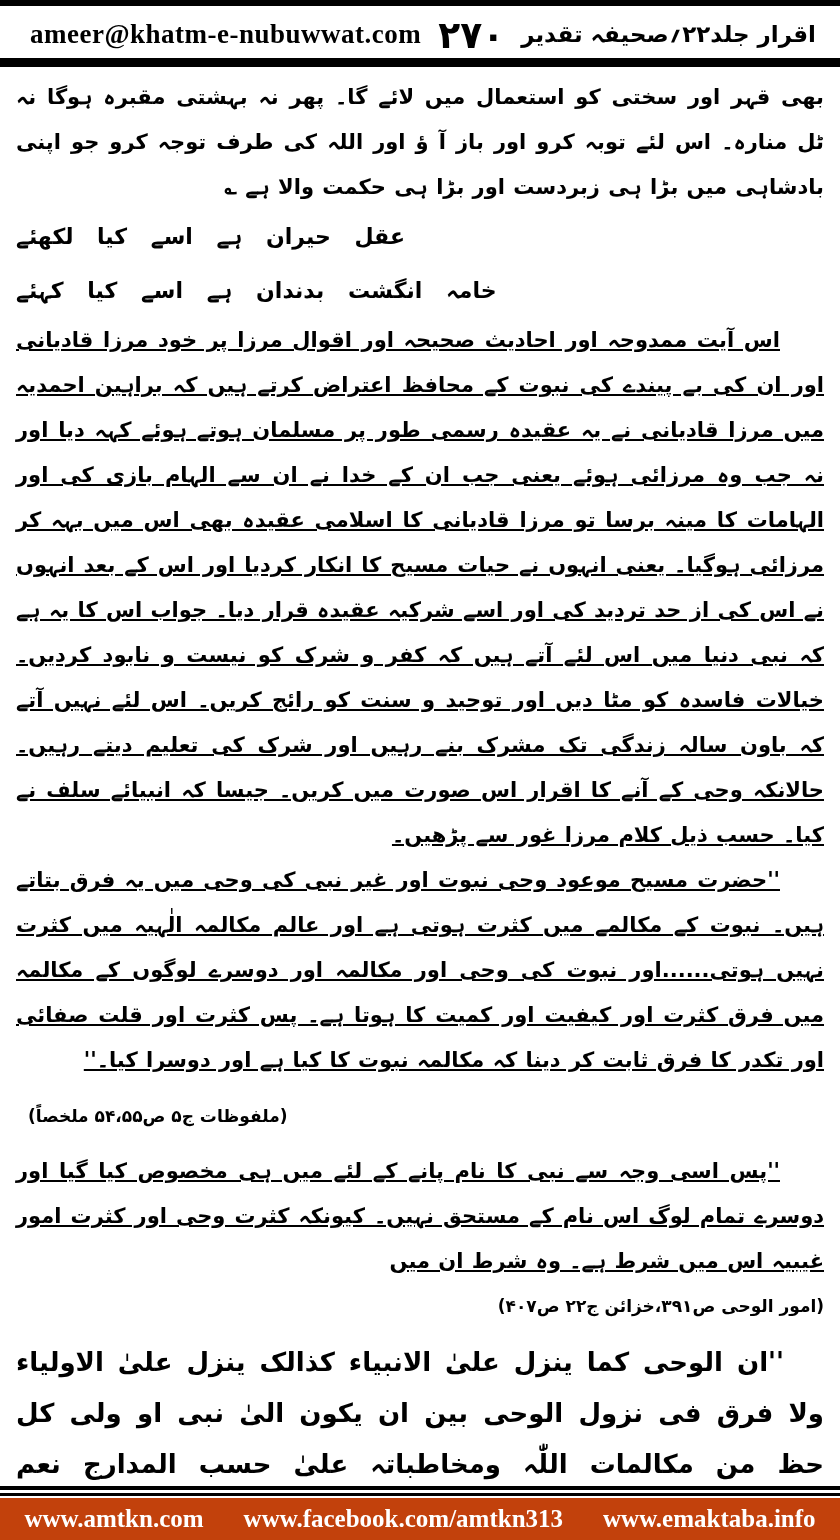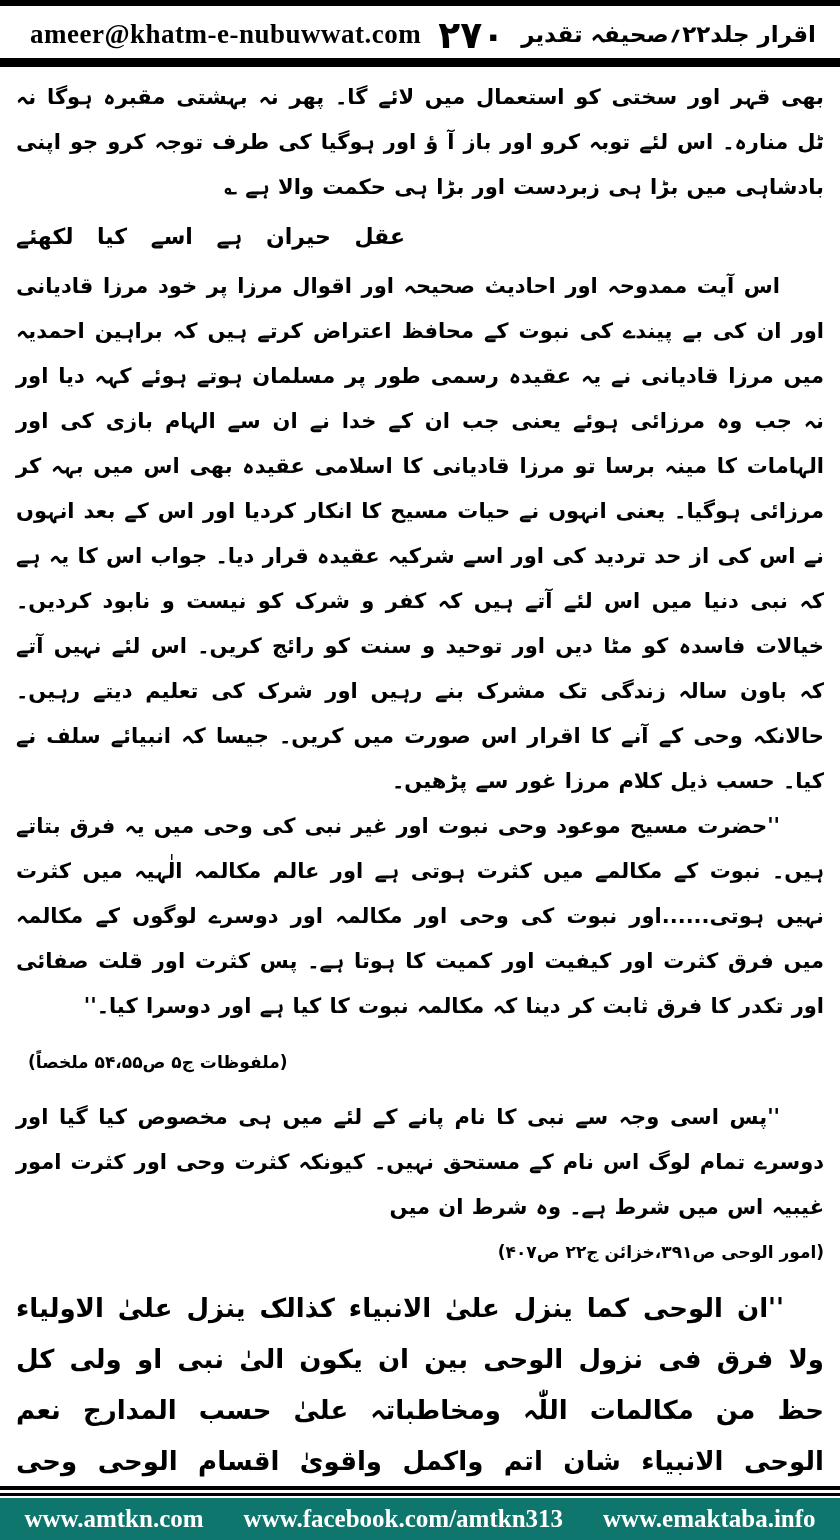--- a/index.html
+++ b/index.html
@@ -20,21 +20,21 @@
   .pagenum{font-size:36px;font-weight:bold;transform:scaleY(1.05);}
   .booktitle{direction:rtl;font-weight:bold;font-size:23px;white-space:nowrap;}
   .header-rule{height:9px;background:#000;}
   .content{
     direction:rtl;padding:8px 16px 0 16px;font-weight:bold;
   }
   .para{
     font-size:21px;line-height:45px;text-align:justify;margin:0;
     word-spacing:1px;
   }
-  .indent{text-indent:44px;}
+  .indent{text-indent:44px;text-decoration:underline;}
   .verse{
     text-align:left;font-size:22px;line-height:54px;margin:0;
     word-spacing:16px;font-weight:bold;
   }
   .citation{
     font-size:17px;font-weight:bold;text-align:left;line-height:42px;margin:12px;
     direction:rtl;
   }
   .endrow{
     display:flex;direction:rtl;align-items:baseline;line-height:45px;
@@ -45,43 +45,44 @@
   .arabic{
     font-size:26px;line-height:51px;text-align:justify;text-align-last:center;
     font-weight:bold;margin:8px 0 0 0;text-indent:40px;word-spacing:2px;
   }
   .footer{position:absolute;left:0;right:0;bottom:0;}
   .rule-a{height:4px;background:#000;}
   .rule-gap{height:3px;background:#fff;}
   .rule-b{height:3px;background:#000;}
   .rule-gap2{height:2px;background:#fff;}
   .footer-bar{
-    height:42px;background:#0f766e;color:#fff;
+    height:42px;background:#c2410c;color:#fff;
     display:flex;align-items:center;justify-content:center;gap:40px;
     font-family:"Liberation Serif",serif;font-weight:bold;font-size:25px;
   }
 </style>
 </head>
 <body>
 
 <div class="page">
 
   <div class="top-strip"></div>
 
   <div class="header">
     <span class="email">ameer@khatm-e-nubuwwat.com</span>
     <span class="pagenum">۲۷۰</span>
     <span class="booktitle">اقرار جلد۲۲؍صحیفہ تقدیر</span>
   </div>
 
   <div class="header-rule"></div>
 
   <div class="content">
-    <p class="para">بھی قہر اور سختی کو استعمال میں لائے گا۔ پھر نہ بہشتی مقبرہ ہوگا نہ ٹل منارہ۔ اس لئے توبہ کرو اور باز آ ؤ اور ہوگیا کی طرف توجہ کرو جو اپنی بادشاہی میں بڑا ہی زبردست اور بڑا ہی حکمت والا ہے ؎</p>
+    <p class="para">بھی قہر اور سختی کو استعمال میں لائے گا۔ پھر نہ بہشتی مقبرہ ہوگا نہ ٹل منارہ۔ اس لئے توبہ کرو اور باز آ ؤ اور اللہ کی طرف توجہ کرو جو اپنی بادشاہی میں بڑا ہی زبردست اور بڑا ہی حکمت والا ہے ؎</p>
     <p class="verse">عقل حیران ہے اسے کیا لکھئے</p>
+    <p class="verse">خامہ انگشت بدندان ہے اسے کیا کہئے</p>
     <p class="para indent">اس آیت ممدوحہ اور احادیث صحیحہ اور اقوال مرزا پر خود مرزا قادیانی اور ان کی بے پیندے کی نبوت کے محافظ اعتراض کرتے ہیں کہ براہین احمدیہ میں مرزا قادیانی نے یہ عقیدہ رسمی طور پر مسلمان ہوتے ہوئے کہہ دیا اور نہ جب وہ مرزائی ہوئے یعنی جب ان کے خدا نے ان سے الہام بازی کی اور الہامات کا مینہ برسا تو مرزا قادیانی کا اسلامی عقیدہ بھی اس میں بہہ کر مرزائی ہوگیا۔ یعنی انہوں نے حیات مسیح کا انکار کردیا اور اس کے بعد انہوں نے اس کی از حد تردید کی اور اسے شرکیہ عقیدہ قرار دیا۔ جواب اس کا یہ ہے کہ نبی دنیا میں اس لئے آتے ہیں کہ کفر و شرک کو نیست و نابود کردیں۔ خیالات فاسدہ کو مٹا دیں اور توحید و سنت کو رائج کریں۔ اس لئے نہیں آتے کہ باون سالہ زندگی تک مشرک بنے رہیں اور شرک کی تعلیم دیتے رہیں۔ حالانکہ وحی کے آنے کا اقرار اس صورت میں کریں۔ جیسا کہ انبیائے سلف نے کیا۔ حسب ذیل کلام مرزا غور سے پڑھیں۔</p>
     <p class="para indent">''حضرت مسیح موعود وحی نبوت اور غیر نبی کی وحی میں یہ فرق بتاتے ہیں۔ نبوت کے مکالمے میں کثرت ہوتی ہے اور عالم مکالمہ الٰہیہ میں کثرت نہیں ہوتی......اور نبوت کی وحی اور مکالمہ اور دوسرے لوگوں کے مکالمہ میں فرق کثرت اور کیفیت اور کمیت کا ہوتا ہے۔ پس کثرت اور قلت صفائی اور تکدر کا فرق ثابت کر دینا کہ مکالمہ نبوت کا کیا ہے اور دوسرا کیا۔''</p>
     <p class="citation">(ملفوظات ج۵ ص۵۴،۵۵ ملخصاً)</p>
     <p class="para indent">''پس اسی وجہ سے نبی کا نام پانے کے لئے میں ہی مخصوص کیا گیا اور دوسرے تمام لوگ اس نام کے مستحق نہیں۔ کیونکہ کثرت وحی اور کثرت امور غیبیہ اس میں شرط ہے۔ وہ شرط ان میں</p>
     <p class="endrow">
       <span class="cite-inline">(امور الوحی ص۳۹۱،خزائن ج۲۲ ص۴۰۷)</span>
     </p>
     <p class="arabic">''ان الوحی کما ینزل علیٰ الانبیاء کذالک ینزل علیٰ الاولیاء ولا فرق فی نزول الوحی بین ان یکون الیٰ نبی او ولی کل حظ من مکالمات اللّٰہ ومخاطباتہ علیٰ حسب المدارج نعم الوحی الانبیاء شان اتم واکمل واقویٰ اقسام الوحی وحی رسولنا خاتم النبیین''</p>
 
   </div>

